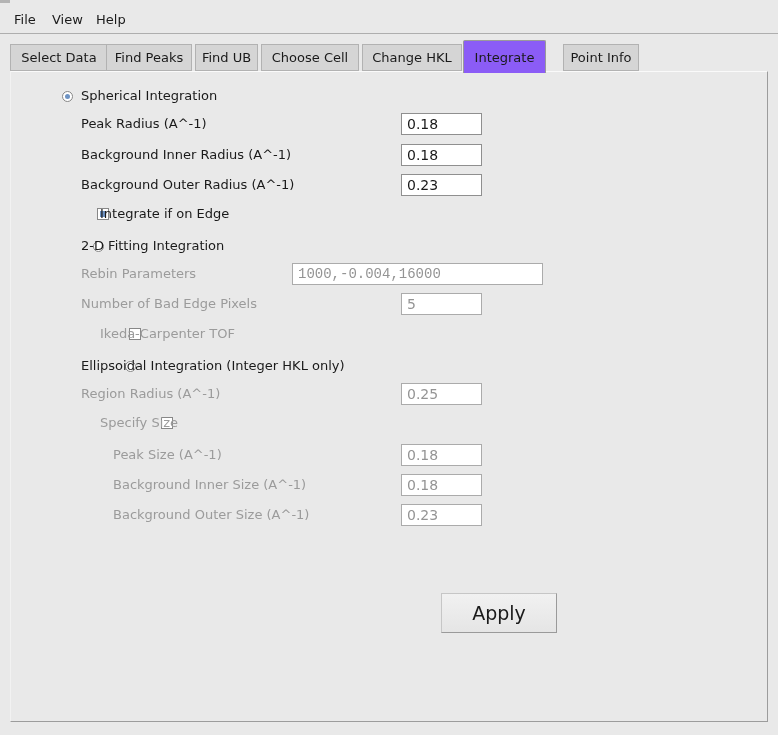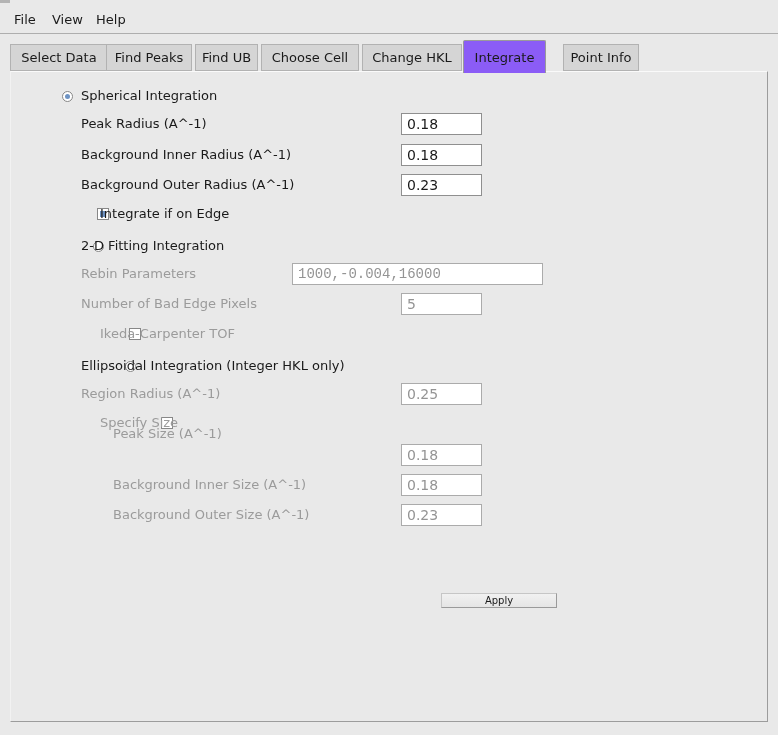--- a/index.html
+++ b/index.html
@@ -84,25 +84,25 @@
   .tfield {
     position:absolute; height:22px;
     background:#ffffff; border:1px solid #8f8f8f;
     font-family:"DejaVu Sans", sans-serif; font-size:14px;
     color:#1a1a1a; padding:0 0 0 5px; z-index:2;
   }
   .tfield.disabled { color:#949494; border-color:#ababab; }
 
   
   .apply-btn {
-    position:absolute; top:593px; left:441px; width:116px; height:15px;
+    position:absolute; top:593px; left:441px; width:116px; height:40px;
     background:linear-gradient(#f1f1f1,#e5e5e5);
     border:1px solid #9a9a9a;
     border-top-color:#c6c6c6; border-left-color:#c6c6c6;
-    font-family:"DejaVu Sans", sans-serif; font-size:10px; color:#1a1a1a;
+    font-family:"DejaVu Sans", sans-serif; font-size:19px; color:#1a1a1a;
     z-index:2; cursor:default;
   }
 
   
   .corner-chip {
     position:absolute; top:0; left:0; width:10px; height:3px;
     background:#b4b4b4;
   }
 </style>
 </head>
@@ -166,21 +166,21 @@
   
   <span class="abs radio" style="left:62px;top:360px"></span>
   <span class="abs flabel" style="left:81px;top:358px">Ellipsoidal Integration (Integer HKL only)</span>
 
   <span class="abs flabel disabled" style="left:81px;top:386px">Region Radius (A^-1)</span>
   <input class="tfield disabled" style="left: 401px; top: 383px; width: 81px;" value="0.25">
 
   <span class="abs checkbox" style="left:83px;top:417px"></span>
   <span class="abs flabel disabled" style="left:100px;top:415px">Specify Size</span>
 
-  <span class="abs flabel disabled" style="left:113px;top:426px">Peak Size (A^-1)</span>
+  <span class="abs flabel disabled" style="left:113px;top:447px">Peak Size (A^-1)</span>
   <input class="tfield disabled" style="left: 401px; top: 444px; width: 81px;" value="0.18">
 
   <span class="abs flabel disabled" style="left:113px;top:477px">Background Inner Size (A^-1)</span>
   <input class="tfield disabled" style="left: 401px; top: 474px; width: 81px;" value="0.18">
 
   <span class="abs flabel disabled" style="left:113px;top:507px">Background Outer Size (A^-1)</span>
   <input class="tfield disabled" style="left: 401px; top: 504px; width: 81px;" value="0.23">
 
   
   <button class="apply-btn">Apply</button>

